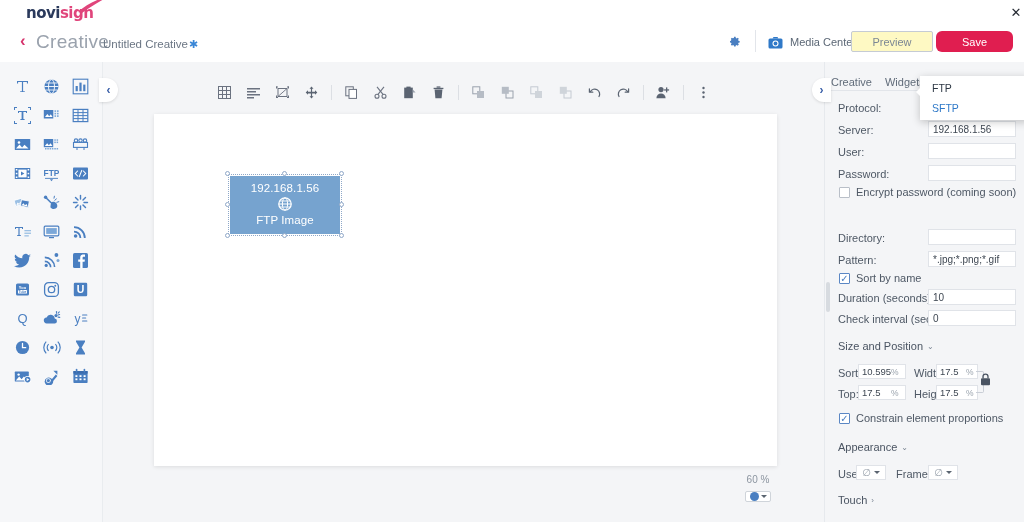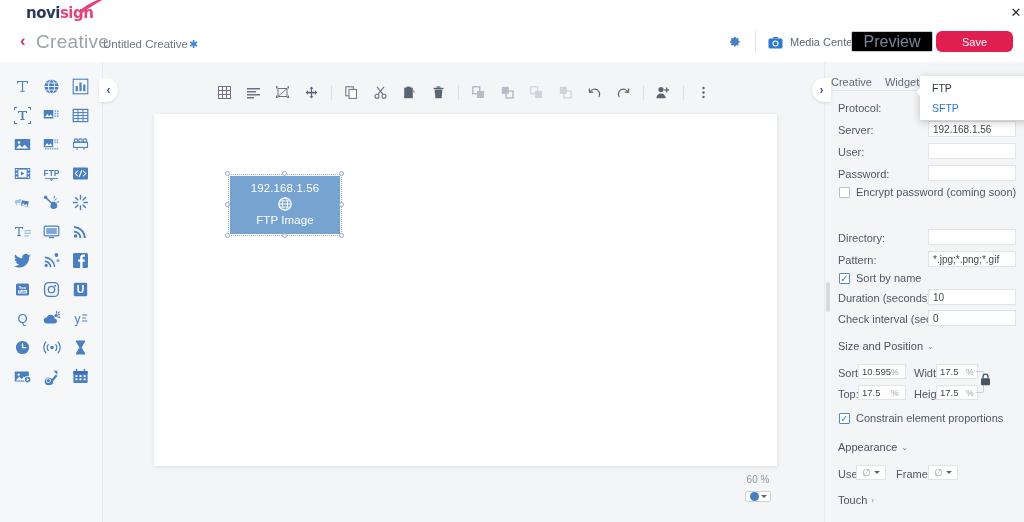--- a/index.html
+++ b/index.html
@@ -48,22 +48,22 @@
     position:absolute; left:755px; top:30px; width:1px; height:22px;
     background:#e2e5ea;
   }
   .media-center {
     position:absolute; left:768px; top:33px; height:18px;
     display:flex; align-items:center; gap:7px; cursor:pointer;
   }
   .media-center .label { font-size:11px; color:#5b6775; }
   .btn-preview {
     position:absolute; left:851px; top:31px; width:82px; height:21px;
-    border:1px solid #c5cbd4; border-radius:2px; background:#000000;
-    font-size:16px; color:#7b8794; cursor:pointer;
+    border:1px solid #c5cbd4; border-radius:2px; background:#fef9c3;
+    font-size:11px; color:#7b8794; cursor:pointer;
     display:flex; align-items:center; justify-content:center;
   }
   .btn-save {
     position:absolute; left:936px; top:31px; width:77px; height:21px;
     background:#e01e50; border-radius:6px;
     font-size:11px; color:#ffffff; cursor:pointer;
     display:flex; align-items:center; justify-content:center;
   }
   .close-x {
     position:absolute; left:1010px; top:7px; width:12px; height:12px;

